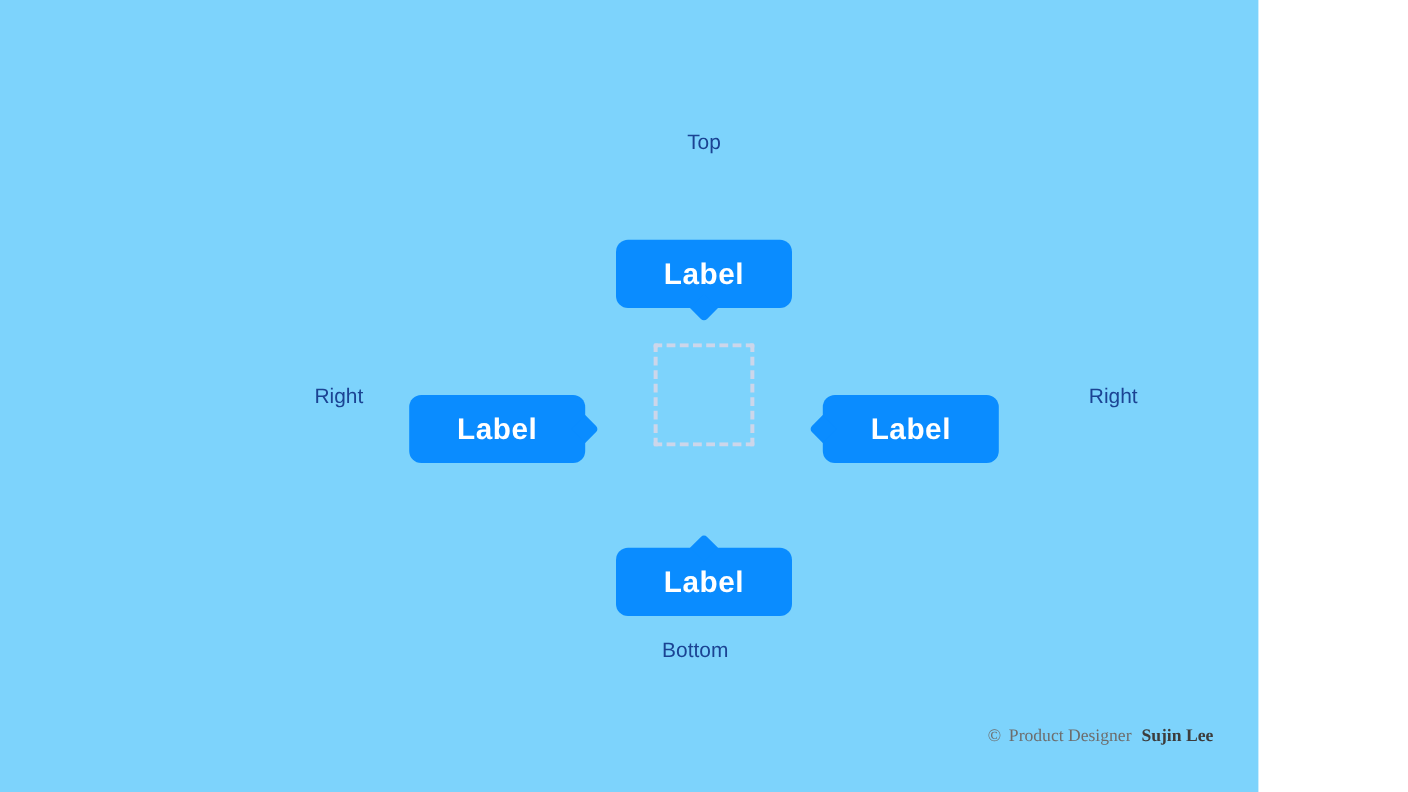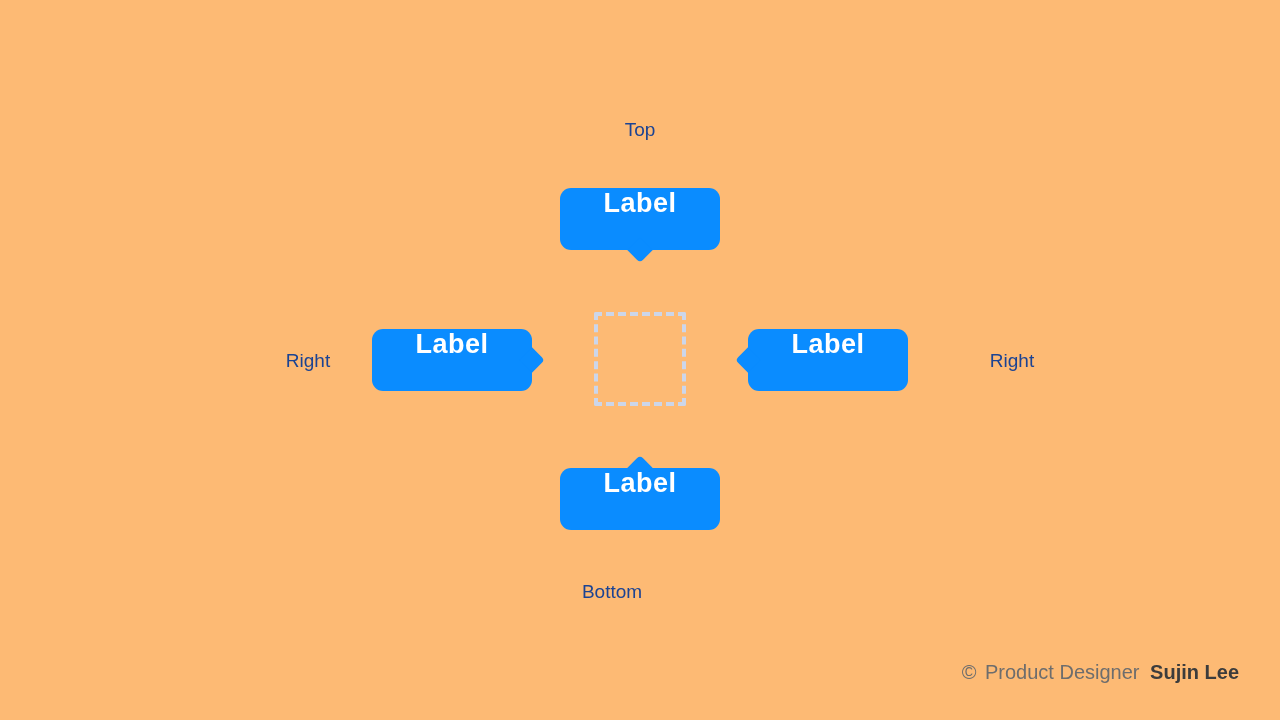--- a/index.html
+++ b/index.html
@@ -2,50 +2,52 @@
 <html><head>
 <meta charset="utf-8">
 <style>
   html, body {
     margin: 0;
     padding: 0;
     background: #ffffff;
   }
   .stage {
     position: relative;
-    width: 1280px;
+    width: 1144px;
     height: 720px;
-    background: #fdba74;
+    background: #7dd3fc;
     overflow: hidden;
     font-family: "Liberation Sans", sans-serif;
   }
 
   
   .direction {
     position: absolute;
     transform: translate(-50%, -50%);
     font-size: 19px;
     font-weight: 500;
     color: #1b4393;
     white-space: nowrap;
   }
   #dir-top    { left: 640px; top: 130px; }
   #dir-left   { left: 308px; top: 361px; }
   #dir-right  { left: 1012px; top: 361px; }
-  #dir-bottom { left: 612px; top: 592px; }
+  #dir-bottom { left: 632px; top: 592px; }
 
   
   .tooltip {
     position: absolute;
     width: 160px;
     height: 62px;
     background: #0a8cff;
     border-radius: 11px;
     display: flex;
+    align-items: center;
     justify-content: center;
+    margin-top: 30px;
   }
   #tt-top    { left: 560px; top: 188px; }
   #tt-left   { left: 372px; top: 329px; }
   #tt-right  { left: 748px; top: 329px; }
   #tt-bottom { left: 560px; top: 468px; }
 
   .tt-label {
     color: #ffffff;
     font-size: 27px;
     font-weight: 700;
@@ -94,22 +96,22 @@
     border: 4px dashed #ccd6ea;
     border-radius: 2px;
     background: transparent;
   }
 
   
   .credit {
     position: absolute;
     right: 41px;
     top: 661px;
-    font-family: Liberation Sans, sans-serif;
-    font-size: 20px;
+    font-family: Liberation Serif, serif;
+    font-size: 16px;
     color: #6d6d6d;
     white-space: nowrap;
   }
   .credit .copyright-symbol { margin-right: 3px; }
   .credit .author {
     font-weight: 700;
     color: #3c3c3c;
     margin-left: 5px;
   }
 </style>

